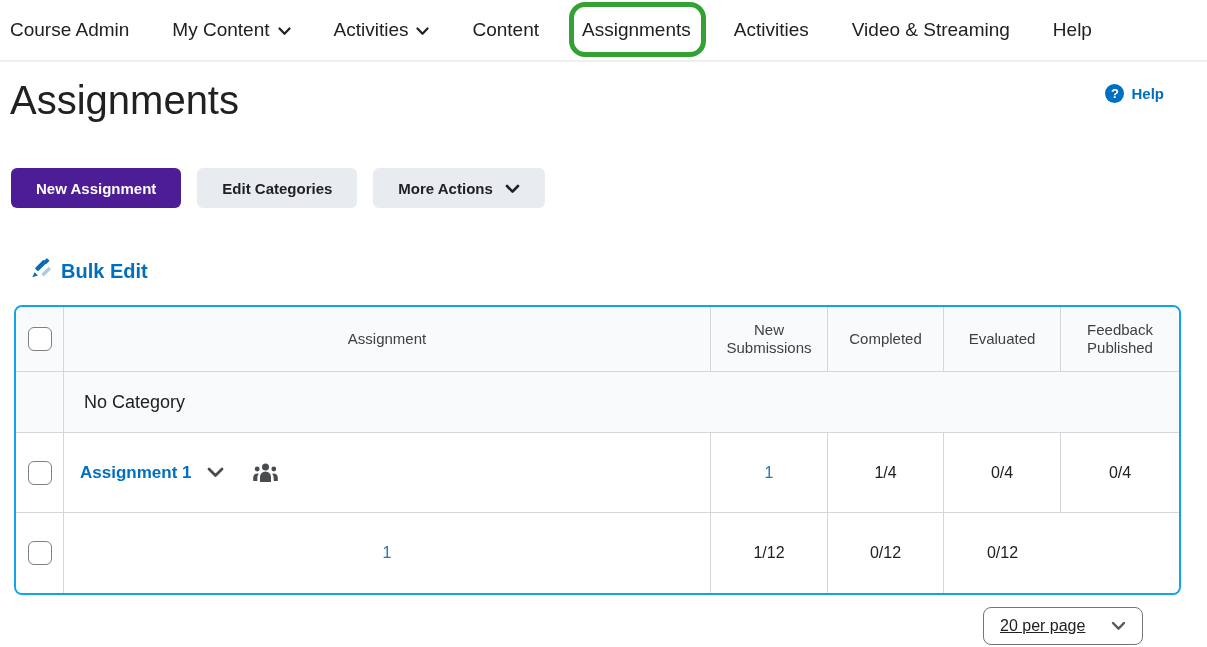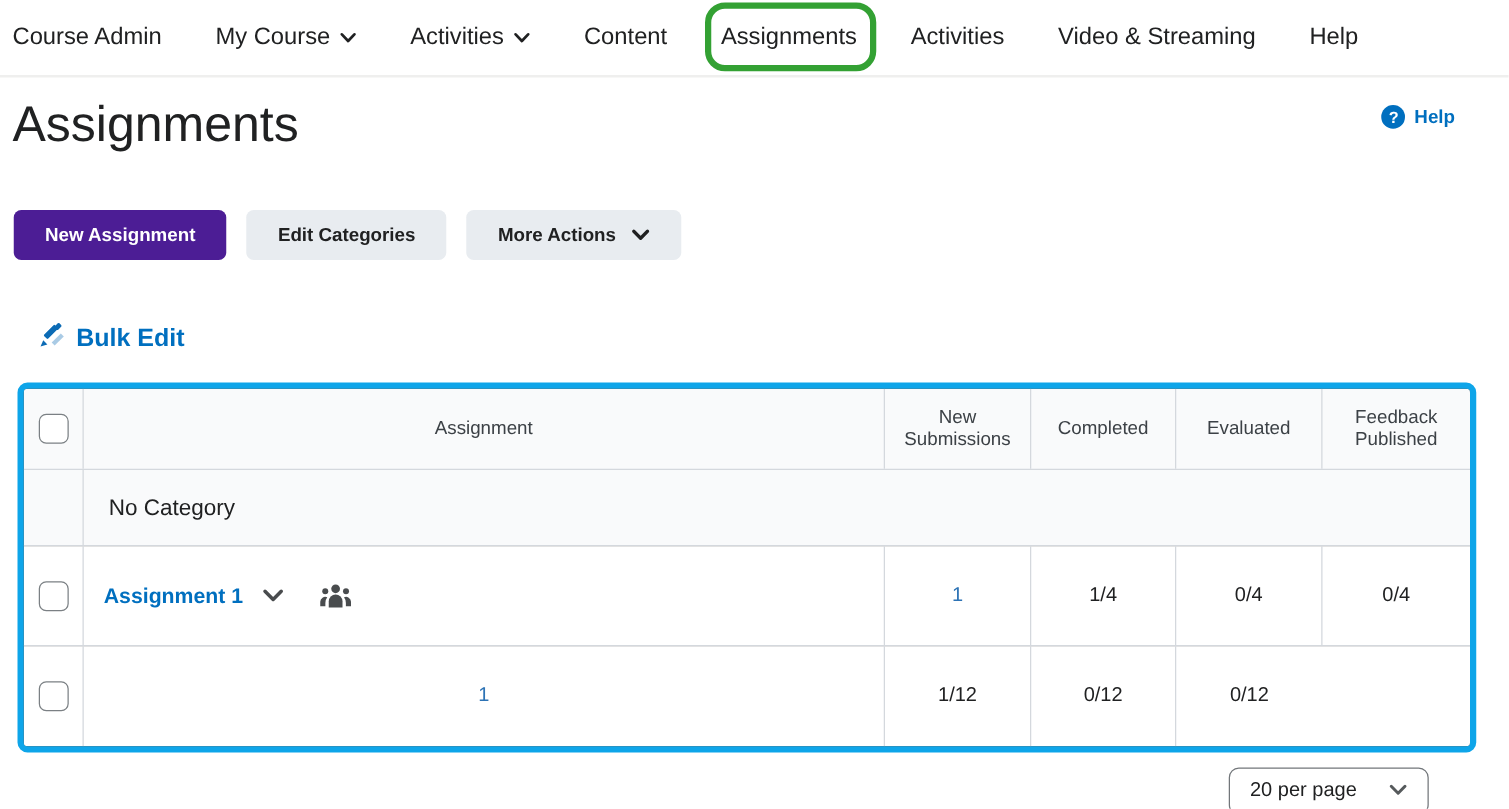--- a/index.html
+++ b/index.html
@@ -74,24 +74,24 @@
   .bulk-edit {
     margin: 50px 0 0 30px;
     display: inline-flex; align-items: center; gap: 9px;
     color: #006fbf; font-weight: 700; font-size: 20px; cursor: pointer;
   }
 
   
   .tbl {
     width: 1167px;
     margin: 21px 0 0 14px;
-    border: 5px solid #0ea5e9;
+    border: 2px solid #0ea5e9;
     border-radius: 8px;
     overflow: hidden;
-    background: #404040;
+    background: #e5e5e5;
   }
   .trow {
     display: grid;
     grid-template-columns: 48px 1fr 117px 116px 117px 118px;
     border-bottom: 1px solid #d4d8dd;
   }
   .trow:last-child { border-bottom: none; }
   .cell {
     display: flex; align-items: center; justify-content: center;
     border-right: 1px solid #d4d8dd;
@@ -116,42 +116,42 @@
   .link-wrap { position: relative; display: inline-flex; align-items: center; gap: 16px; }
   .a-link { font-size: 17px; font-weight: 700; color: #006fbf; text-decoration: none; cursor: pointer; }
   .n-link { font-size: 16px; color: #2d73b5; text-decoration: none; cursor: pointer; }
   .icon-btn { display: inline-flex; align-items: center; cursor: pointer; }
   .ring-row {
     left: -16px; right: -27px; top: -23px; bottom: -21px;
     border-radius: 30px;
   }
 
   
-  .pagination { display: flex; justify-content: flex-end; margin: 12px 64px 0 0; }
+  .pagination { display: flex; justify-content: flex-end; margin: 12px 64px 0 0; text-decoration: underline; }
   .per-page {
     height: 38px; min-width: 160px;
     border: 1px solid #72767a; border-radius: 8px;
     background: #fff;
     display: inline-flex; align-items: center; justify-content: space-between;
     padding: 0 16px; gap: 24px;
     font-size: 16px; color: #202122; cursor: pointer;
   }
 </style>
 </head>
 <body>
 
 
 
 
 <nav class="topnav">
   <span class="nav-item">
       <span>Course Admin</span>
     </span>
   <span class="nav-item">
-    <span>My Course</span>
+    <span>My Content</span>
     <span><svg width="13" height="9" viewBox="0 0 13 9" fill="none" stroke="#202122" stroke-width="2.2" stroke-linecap="round" stroke-linejoin="round">
           <path d="M1.5 1.5 L6.5 6.8 L11.5 1.5"></path>
         </svg></span>
   </span>
   <span class="nav-item">
     <span>Activities</span>
     <span><svg width="13" height="9" viewBox="0 0 13 9" fill="none" stroke="#202122" stroke-width="2.2" stroke-linecap="round" stroke-linejoin="round">
           <path d="M1.5 1.5 L6.5 6.8 L11.5 1.5"></path>
         </svg></span>
   </span>

